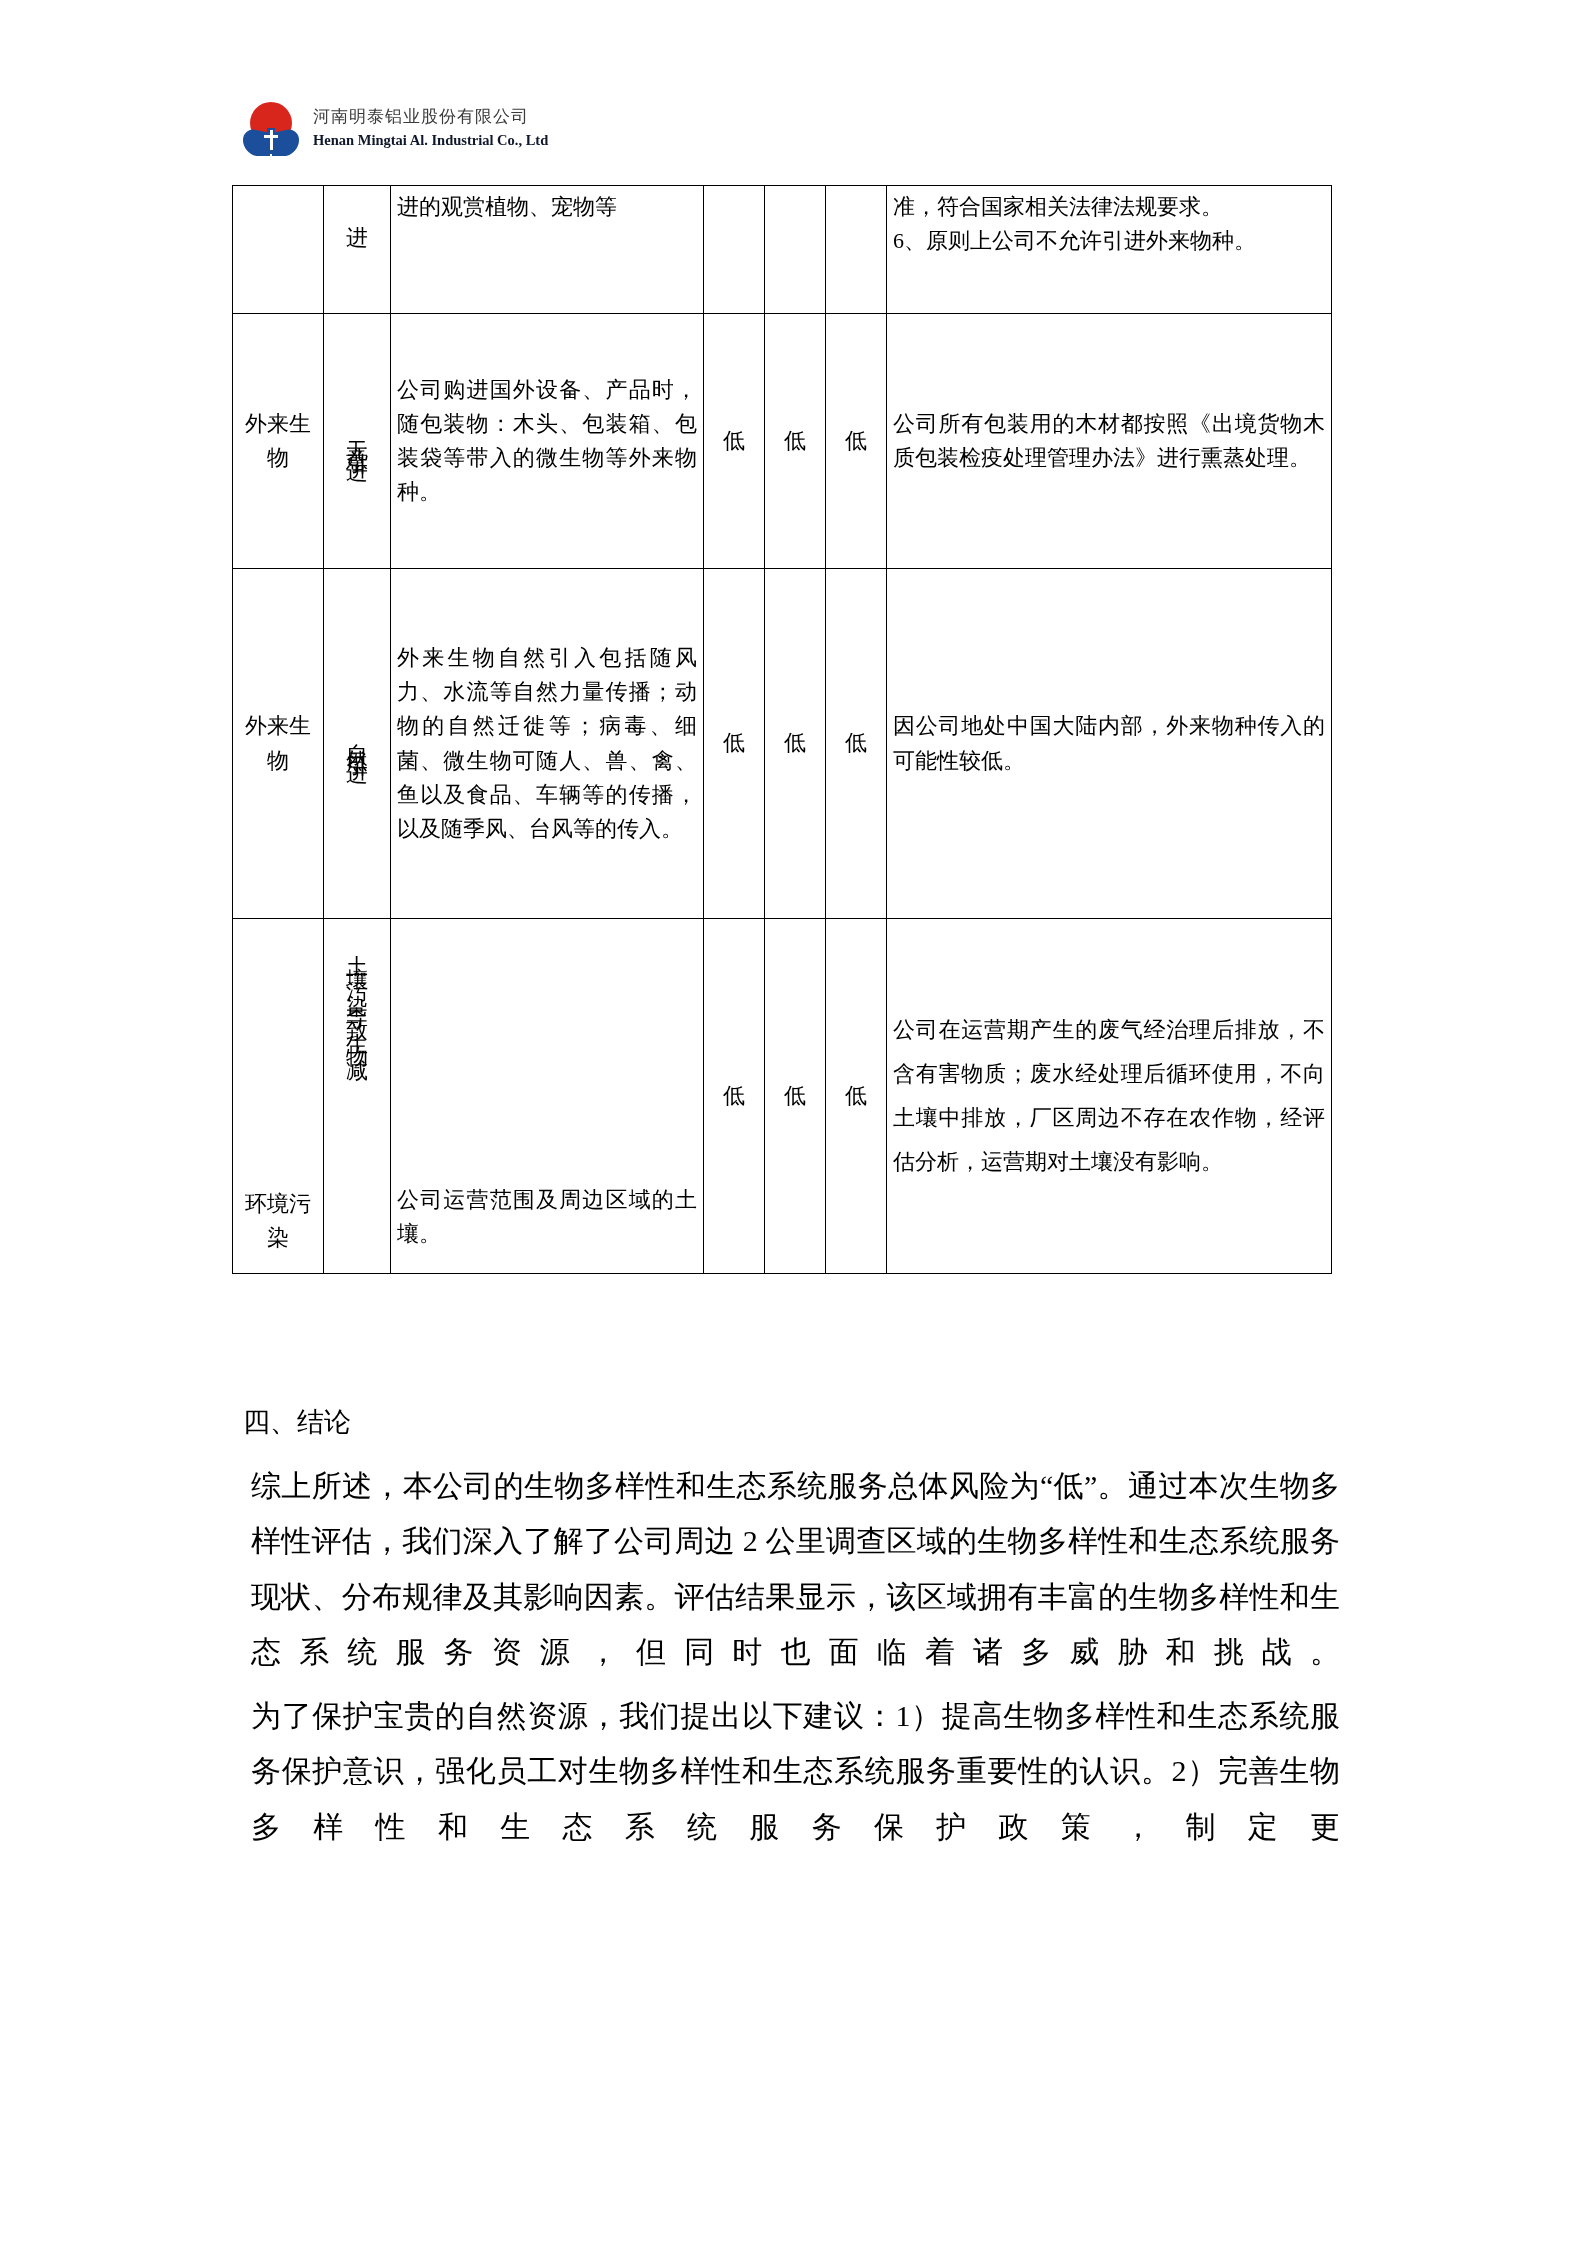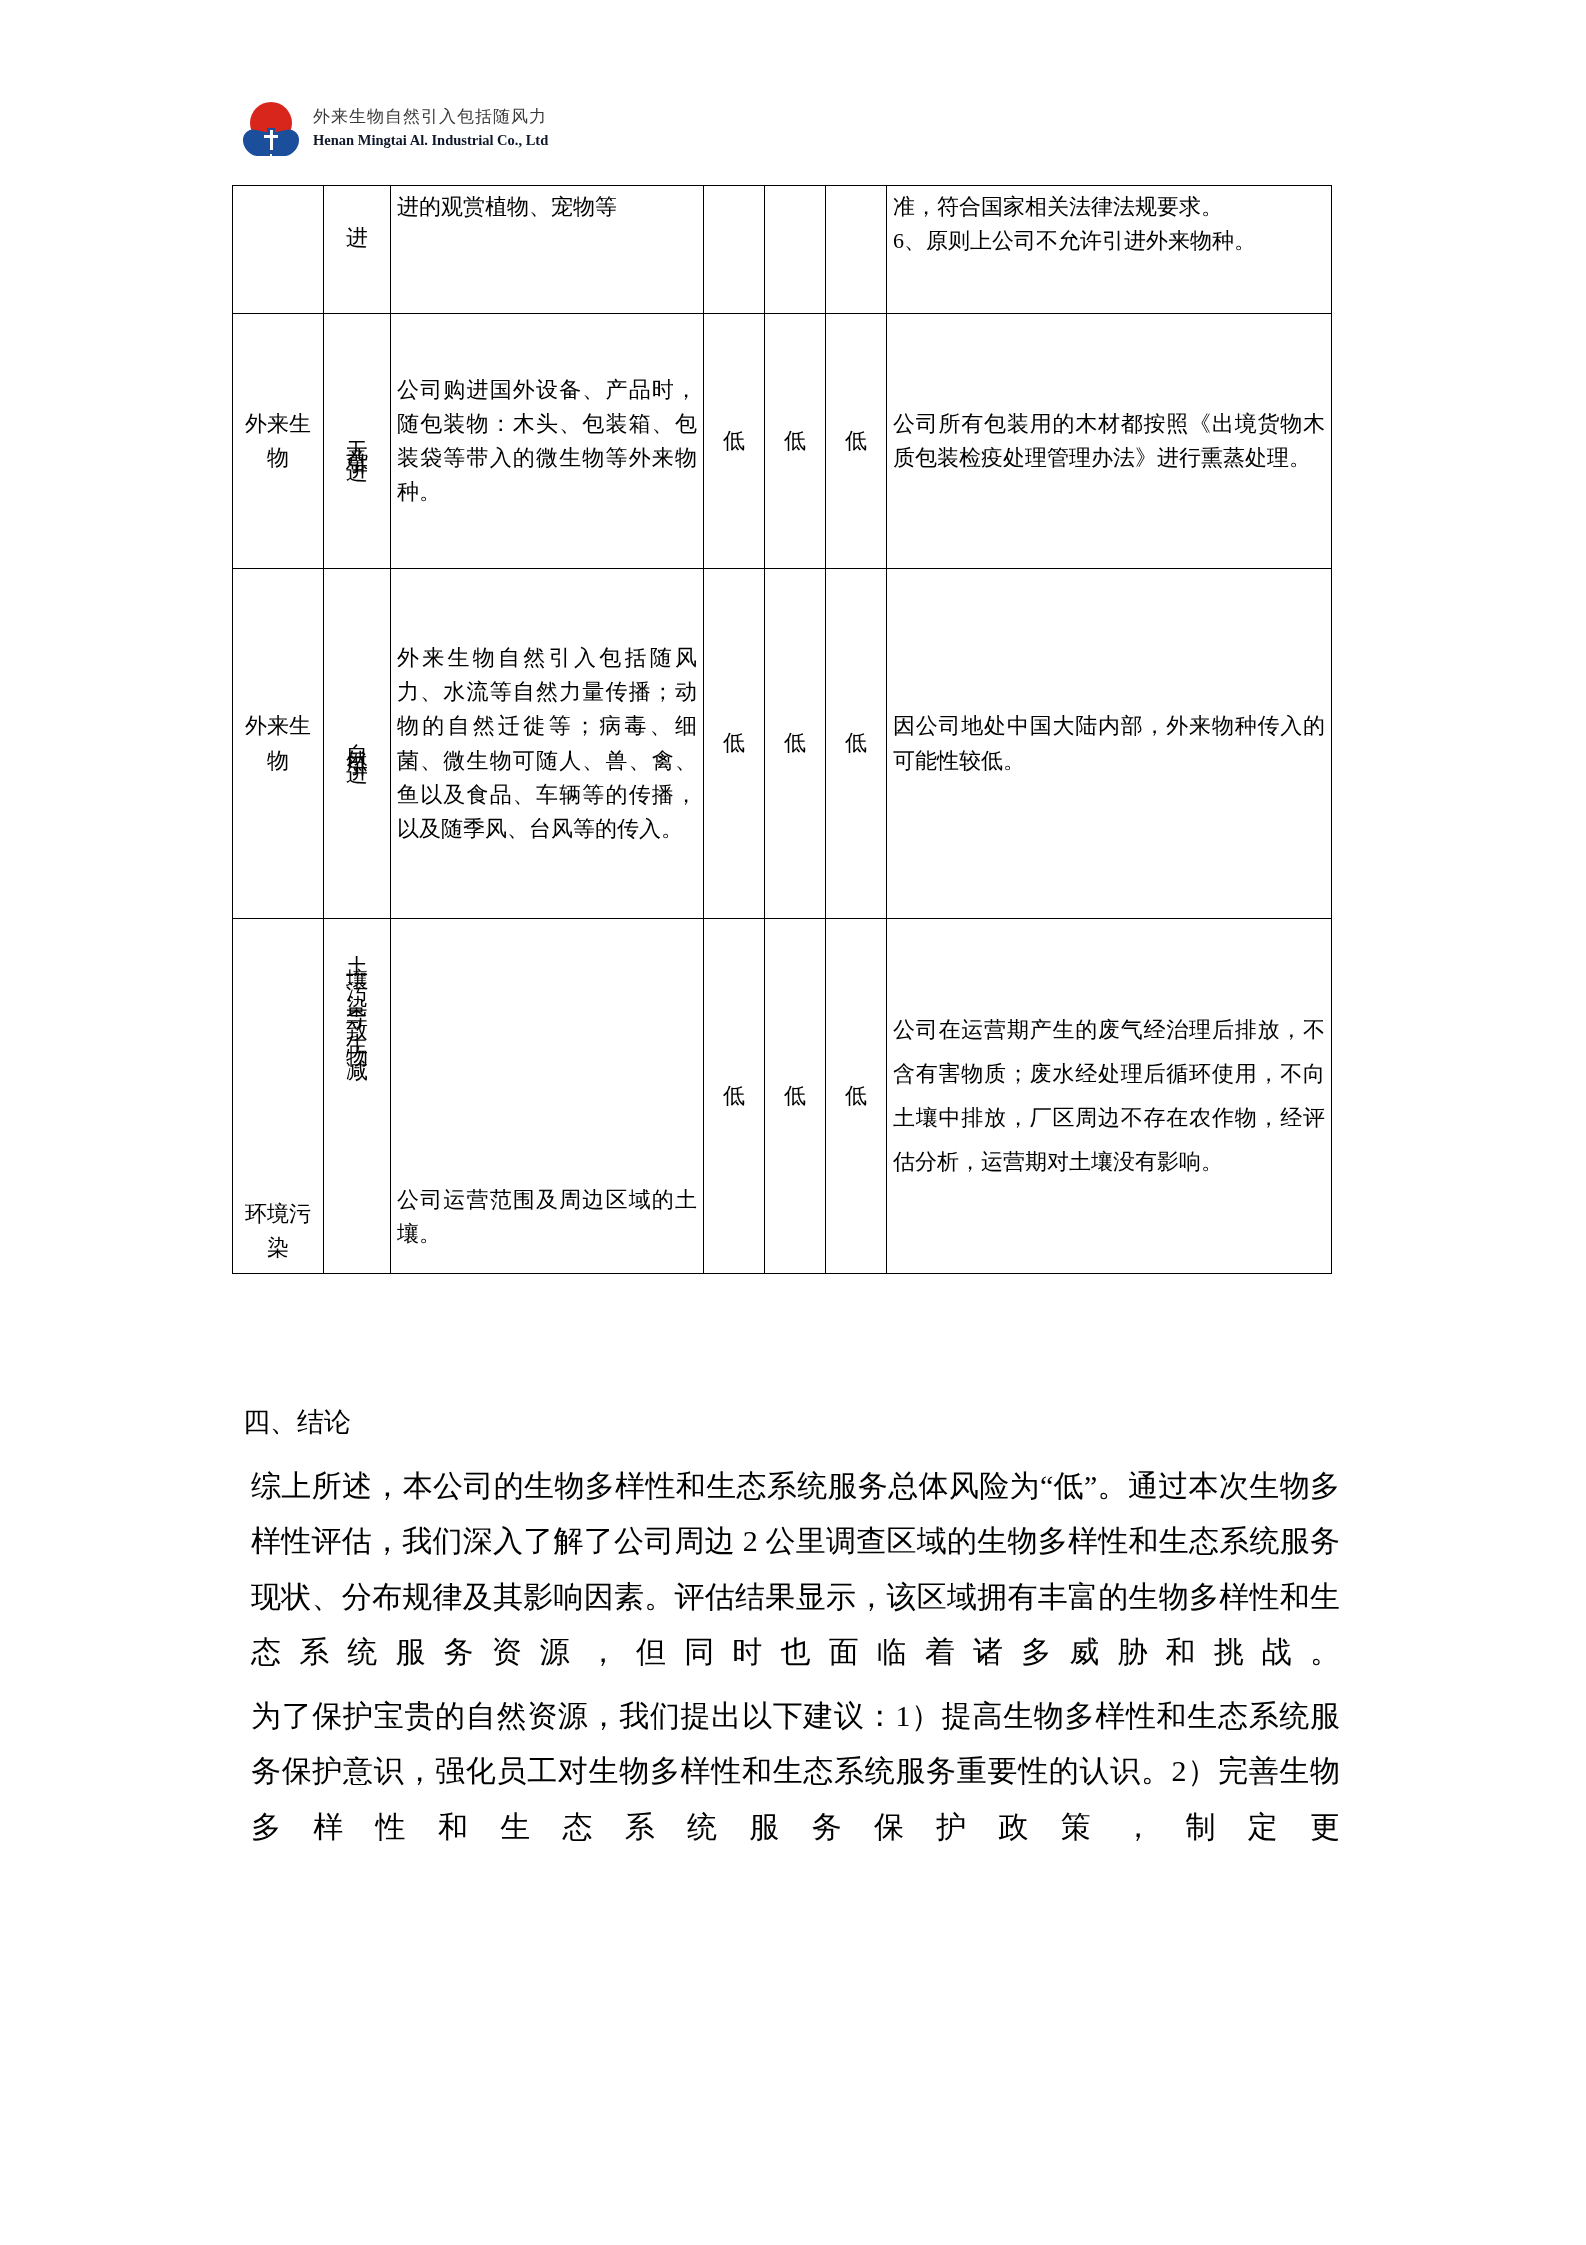--- a/index.html
+++ b/index.html
@@ -152,21 +152,21 @@
       <div class="logo-sun"></div>
       <div class="logo-book">
         <div class="wing left"></div>
         <div class="wing right"></div>
         <div class="spine"></div>
         <div class="cross-v"></div>
         <div class="cross-h"></div>
       </div>
     </div>
     <div class="logo-text">
-      <div class="logo-cn">外来生物自然引入包括随风力</div>
+      <div class="logo-cn">河南明泰铝业股份有限公司</div>
       <div class="logo-en">Henan Mingtai Al. Industrial Co., Ltd</div>
     </div>
   </div>
 
   <table class="risk-table">
     <tbody>
 
       <tr style="height:128px;">
         <td class="c-cat catcell"></td>
         <td class="c-sub" style="vertical-align:top;">
@@ -198,21 +198,21 @@
           <span class="vtext">自然引进</span>
         </td>
         <td class="c-desc desc-justify">外来生物自然引入包括随风力、水流等自然力量传播；动物的自然迁徙等；病毒、细菌、微生物可随人、兽、禽、鱼以及食品、车辆等的传播，以及随季风、台风等的传入。</td>
         <td class="c-rate">低</td>
         <td class="c-rate">低</td>
         <td class="c-rate">低</td>
         <td class="c-meas desc-justify">因公司地处中国大陆内部，外来物种传入的可能性较低。</td>
       </tr>
 
       <tr style="height:355px;">
-        <td class="c-cat catcell" style="word-break:break-all;vertical-align:bottom;padding-bottom:8px;">环境污染</td>
+        <td class="c-cat catcell" style="word-break:break-all;vertical-align:bottom;padding-bottom:18px;">环境污染</td>
         <td class="c-sub" style="vertical-align:top;padding-top:18px;">
           <span class="vtext" style="letter-spacing:13px;">土壤污染导致生物减</span>
         </td>
         <td class="c-desc desc-justify" style="vertical-align:bottom;padding-bottom:22px;">公司运营范围及周边区域的土壤。</td>
         <td class="c-rate">低</td>
         <td class="c-rate">低</td>
         <td class="c-rate">低</td>
         <td class="c-meas desc-justify" style="line-height:2.0;">公司在运营期产生的废气经治理后排放，不含有害物质；废水经处理后循环使用，不向土壤中排放，厂区周边不存在农作物，经评估分析，运营期对土壤没有影响。</td>
       </tr>
     </tbody>

